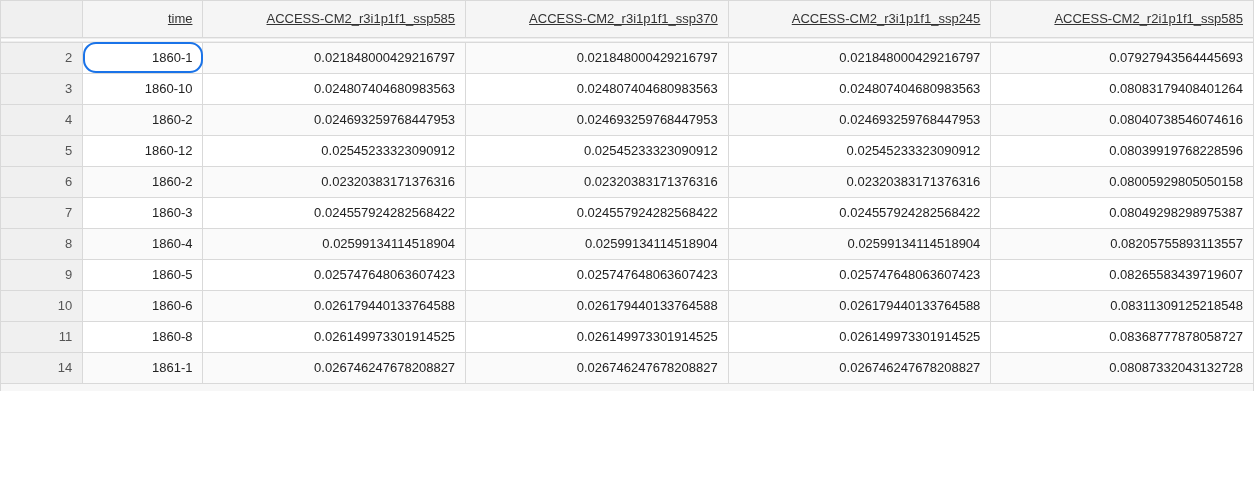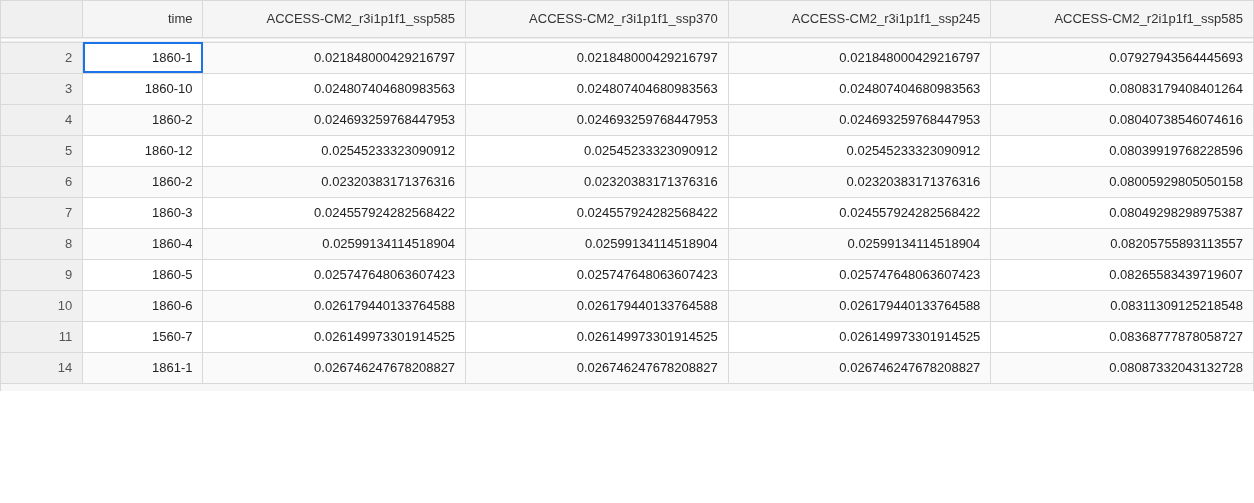--- a/index.html
+++ b/index.html
@@ -30,20 +30,21 @@
     box-sizing: border-box;
     line-height: 30px;
   }
   thead th {
     background: #f5f5f5;
     font-weight: 400;
     color: #333;
     height: 36px;
     line-height: 36px;
     position: relative;
+    text-decoration: underline;
   }
   thead::after {
     content: "";
     display: block;
   }
   .hdr-spacer td {
     height: 4px;
     padding: 0;
     line-height: 0;
     font-size: 0;
@@ -69,20 +70,21 @@
   tbody tr:nth-child(odd) td:not(.rownum) {
     background: #ffffff;
   }
   tbody tr:nth-child(even) td:not(.rownum) {
     background: #fafafa;
   }
   td.selected {
     outline: 2px solid #1a73e8;
     outline-offset: -2px;
     background: #ffffff !important;
+    border-radius: 13px;
   }
   .footer-spacer td {
     height: 8px;
     padding: 0;
     font-size: 0;
     line-height: 0;
     background: #f7f7f7;
     border-top: 1px solid #d9d9d9;
     border-bottom: none;
   }
@@ -182,21 +184,21 @@
         <tr>
           <td class="rownum">10</td>
           <td>1860-6</td>
           <td>0.026179440133764588</td>
           <td>0.026179440133764588</td>
           <td>0.026179440133764588</td>
           <td>0.08311309125218548</td>
         </tr>
         <tr>
           <td class="rownum">11</td>
-          <td>1560-7</td>
+          <td>1860-8</td>
           <td>0.026149973301914525</td>
           <td>0.026149973301914525</td>
           <td>0.026149973301914525</td>
           <td>0.08368777878058727</td>
         </tr>
         <tr>
           <td class="rownum">14</td>
           <td>1861-1</td>
           <td>0.026746247678208827</td>
           <td>0.026746247678208827</td>

